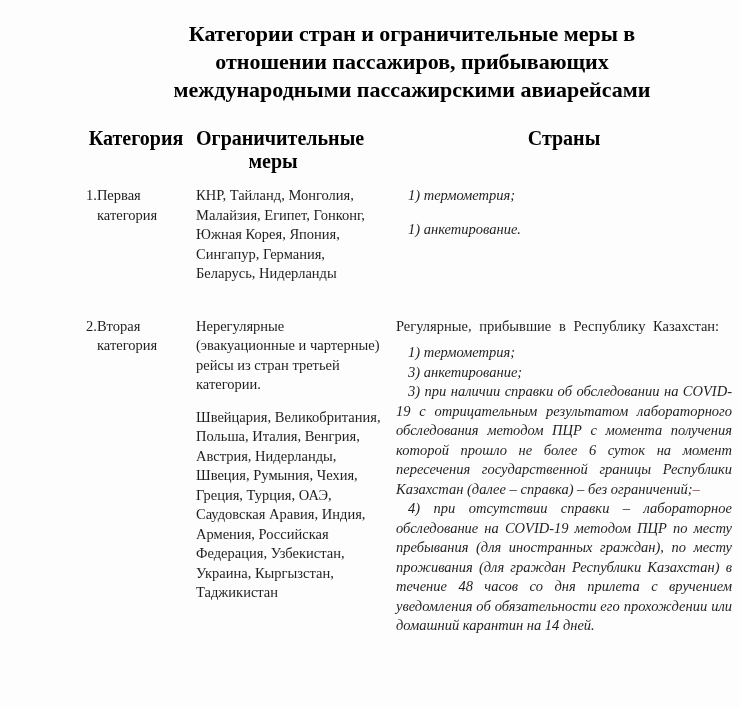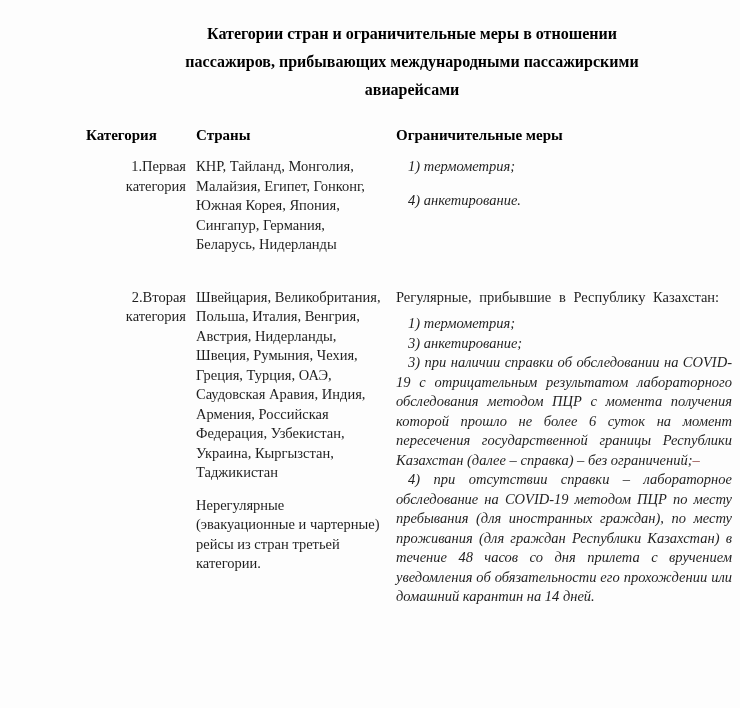--- a/index.html
+++ b/index.html
@@ -11,58 +11,57 @@
     height: 708px;
     background: #fdfdfd;
     overflow: hidden;
     font-family: "Liberation Serif", "DejaVu Serif", serif;
     color: #1f1f1f;
   }
   .page {
     padding: 10px 18px 0 86px;
   }
   .title {
-    font-size: 16px;
+    font-size: 22px;
     font-weight: 700;
     line-height: 28px;
     text-align: center;
     color: #000;
     width: 490px;
     margin: 10px auto 0 auto;
     transform: translateX(8px);
   }
   .grid {
     display: grid;
     grid-template-columns: 100px 190px 336px;
     column-gap: 10px;
   }
   .thead {
     margin-top: 23px;
     margin-bottom: 13px;
   }
   .th {
-    font-size: 15px;
+    font-size: 20px;
     font-weight: 700;
-    text-align: left;
+    text-align: center;
     color: #000;
   }
   .th.measures-h {
     padding-right: 36px;
   }
   .cell {
     font-size: 14.5px;
     line-height: 19.5px;
   }
   .cell p {
     margin: 0;
   }
   .cat p {
     text-indent: -11px;
     padding-left: 11px;
-    text-align: right;
   }
   .countries p + p {
     margin-top: 13px;
   }
   .just {
     text-align: justify;
   }
   .item {
     text-indent: 12px;
     font-style: italic;
@@ -86,44 +85,44 @@
 </style>
 </head>
 <body>
 
 <div class="page">
 
   <h1 class="title">Категории стран и ограничительные меры в отношении пассажиров, прибывающих международными пассажирскими авиарейсами</h1>
 
   <div class="grid thead">
     <div class="th">Категория</div>
+    <div class="th measures-h">Ограничительные меры</div>
     <div class="th">Страны</div>
-    <div class="th measures-h">Ограничительные меры</div>
   </div>
 
   <div class="grid row-1">
     <div class="cell cat">
       <p>1.Первая категория</p>
     </div>
     <div class="cell countries">
       <p>КНР, Тайланд, Монголия, Малайзия, Египет, Гонконг, Южная Корея, Япония, Сингапур, Германия, Беларусь, Нидерланды</p>
     </div>
     <div class="cell measures">
       <p class="item sp">1) термометрия;</p>
-      <p class="item sp">4) анкетирование.</p>
+      <p class="item sp">1) анкетирование.</p>
     </div>
   </div>
 
   <div class="grid row-2">
     <div class="cell cat">
       <p>2.Вторая категория</p>
     </div>
     <div class="cell countries">
+      <p>Нерегулярные (эвакуационные и чартерные) рейсы из стран третьей категории.</p>
       <p>Швейцария, Великобритания, Польша, Италия, Венгрия, Австрия, Нидерланды, Швеция, Румыния, Чехия, Греция, Турция, ОАЭ, Саудовская Аравия, Индия, Армения, Российская Федерация, Узбекистан, Украина, Кыргызстан, Таджикистан</p>
-      <p>Нерегулярные (эвакуационные и чартерные) рейсы из стран третьей категории.</p>
     </div>
     <div class="cell measures">
       <p class="just intro">Регулярные, прибывшие в Республику Казахстан:</p>
       <p class="item just">1) термометрия;</p>
       <p class="item just">3) анкетирование;</p>
       <p class="item just"><span>3) при наличии справки об обследовании на COVID-19 с отрицательным результатом лабораторного обследования методом ПЦР с момента получения которой прошло не более 6 суток на момент пересечения государственной границы Республики Казахстан (далее – справка) – без ограничений;</span><span class="dash">–</span></p>
       <p class="item just">4) при отсутствии справки – лабораторное обследование на COVID-19 методом ПЦР по месту пребывания (для иностранных граждан), по месту проживания (для граждан Республики Казахстан) в течение 48 часов со дня прилета с вручением уведомления об обязательности его прохождении или домашний карантин на 14 дней.</p>
     </div>
   </div>
 

